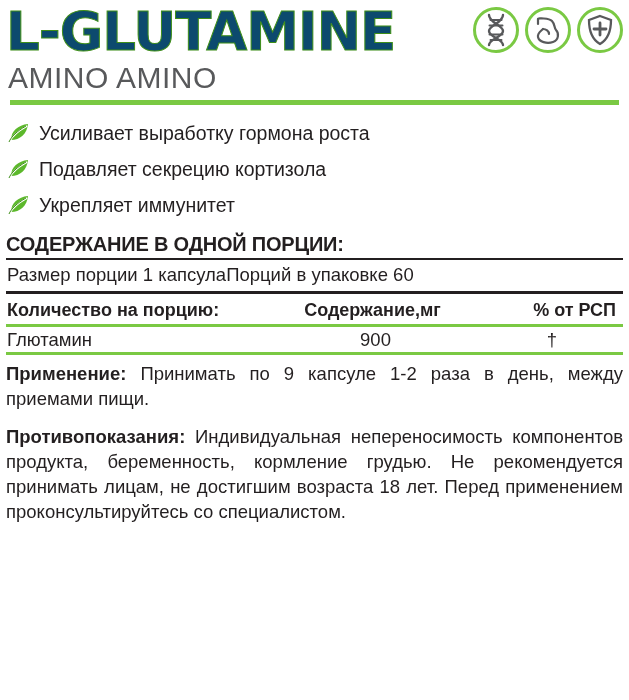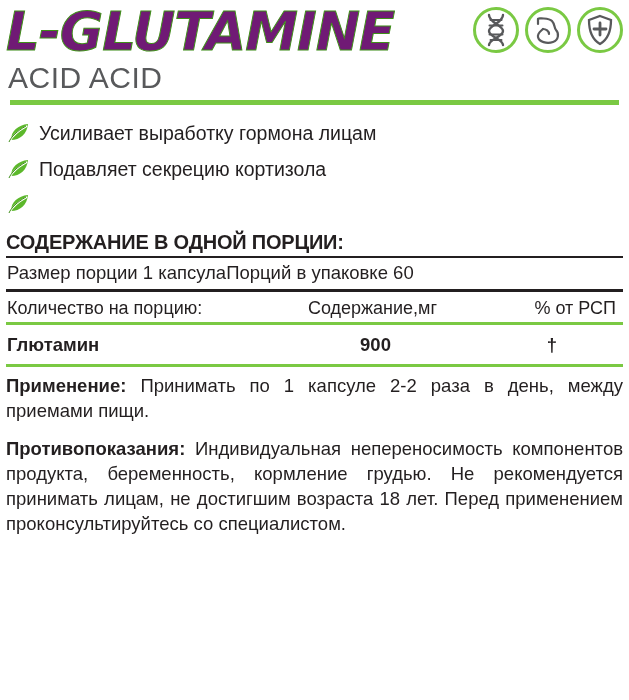--- a/index.html
+++ b/index.html
@@ -30,25 +30,24 @@
     box-sizing: border-box;
   }
   .title-row {
     display: flex;
     align-items: flex-start;
     justify-content: space-between;
   }
   .product-title {
     font-family: "DejaVu Sans", sans-serif;
     font-weight: bold;
-    font-style: italic;
     font-size: 53px;
     line-height: 56px;
     letter-spacing: -1px;
-    color: #701a75;
+    color: #0c4a6e;
     -webkit-text-stroke: 1px #3f8f19;
     white-space: nowrap;
   }
   .icon-group {
     display: flex;
     gap: 6px;
     padding-top: 3px;
   }
   .circle-icon {
     width: 46px;
@@ -117,35 +116,34 @@
   .serving-row {
     display: flex;
     justify-content: flex-start;
     font-size: 18.5px;
     line-height: 24px;
     padding: 1px 1px 2px 1px;
   }
   .col-head {
     display: flex;
     font-size: 18px;
-    font-weight: normal;
+    font-weight: bold;
     line-height: 24px;
     padding: 2px 1px;
     justify-content: center;
   }
   .col-head .c1 { flex: 0 0 262px; }
   .col-head .c2 { flex: 1 1 auto; text-align: center; }
   .col-head .c3 { flex: 0 0 140px; text-align: right; padding-right: 6px;}
 
   .nutrient-row {
     display: flex;
     font-size: 18.5px;
     line-height: 23px;
-    padding: 8px 1px;
-    font-weight: bold;
+    padding: 1px 1px;
   }
   .nutrient-row .c1 { flex: 0 0 262px; }
   .nutrient-row .c2 { flex: 1 1 auto; text-align: center; }
   .nutrient-row .c3 { flex: 0 0 140px; text-align: center; }
 
   .footnote {
     font-size: 18.5px;
     line-height: 24px;
     padding: 2px 1px 0 1px;
   }
@@ -196,35 +194,35 @@
 
         <div class="circle-icon">
           <svg width="28" height="32" viewBox="0 0 28 32">
             <path d="M14 2 L25 6 C25 18, 21 26, 14 30 C7 26, 3 18, 3 6 Z" fill="none" stroke="#58595b" stroke-width="2.3"></path>
             <path d="M14 9 L14 21 M8 15 L20 15" stroke="#58595b" stroke-width="2.8" stroke-linecap="round"></path>
           </svg>
         </div>
 
       </div>
     </div>
-    <div class="subtitle">ACID ACID</div>
+    <div class="subtitle">AMINO AMINO</div>
     <div class="rule-thick"></div>
   </div>
 
   <div class="benefits">
 
     <div class="benefit">
       <span class="leaf">
         <svg width="22" height="20" viewBox="0 0 22 20">
           <path d="M3 17 C3 8, 10 2, 20 1 C19 11, 12 17, 3 17 Z" fill="#5cb82b"></path>
           <path d="M1 19 C4 13, 10 8, 19 3" stroke="#ffffff" stroke-width="1.8" fill="none"></path>
           <path d="M1 19 C3 14, 9 8, 18 3" stroke="#3f8f19" stroke-width="1" fill="none"></path>
         </svg>
       </span>
-      <span class="benefit-text">Усиливает выработку гормона лицам</span>
+      <span class="benefit-text">Усиливает выработку гормона роста</span>
     </div>
 
     <div class="benefit">
       <span class="leaf">
         <svg width="22" height="20" viewBox="0 0 22 20">
           <path d="M3 17 C3 8, 10 2, 20 1 C19 11, 12 17, 3 17 Z" fill="#5cb82b"></path>
           <path d="M1 19 C4 13, 10 8, 19 3" stroke="#ffffff" stroke-width="1.8" fill="none"></path>
           <path d="M1 19 C3 14, 9 8, 18 3" stroke="#3f8f19" stroke-width="1" fill="none"></path>
         </svg>
       </span>
@@ -232,20 +230,21 @@
     </div>
 
     <div class="benefit">
       <span class="leaf">
         <svg width="22" height="20" viewBox="0 0 22 20">
           <path d="M3 17 C3 8, 10 2, 20 1 C19 11, 12 17, 3 17 Z" fill="#5cb82b"></path>
           <path d="M1 19 C4 13, 10 8, 19 3" stroke="#ffffff" stroke-width="1.8" fill="none"></path>
           <path d="M1 19 C3 14, 9 8, 18 3" stroke="#3f8f19" stroke-width="1" fill="none"></path>
         </svg>
       </span>
+      <span class="benefit-text">Укрепляет иммунитет</span>
     </div>
 
   </div>
 
   <div class="facts">
     <div class="facts-title">СОДЕРЖАНИЕ В ОДНОЙ ПОРЦИИ:</div>
     <div class="hr-thin"></div>
     <div class="serving-row">
       <span>Размер порции 1 капсула</span>
       <span>Порций в упаковке 60</span>
@@ -262,21 +261,21 @@
       <span class="c2">900</span>
       <span class="c3">†</span>
     </div>
     <div class="hr-green"></div>
   </div>
 
   <div class="body-text">
 
 
     <p class="para">
-      <b>Применение:</b><span> Принимать по 1 капсуле 2-2 раза в день, между приемами пищи.</span>
+      <b>Применение:</b><span> Принимать по 9 капсуле 1-2 раза в день, между приемами пищи.</span>
     </p>
 
     <p class="para">
       <b>Противопоказания:</b><span> Индивидуальная непереносимость компонентов продукта, беременность, кормление грудью. Не рекомендуется принимать лицам, не достигшим возраста 18 лет. Перед применением проконсультируйтесь со специалистом.</span>
     </p>
 
   </div>
 
 </div>
 

